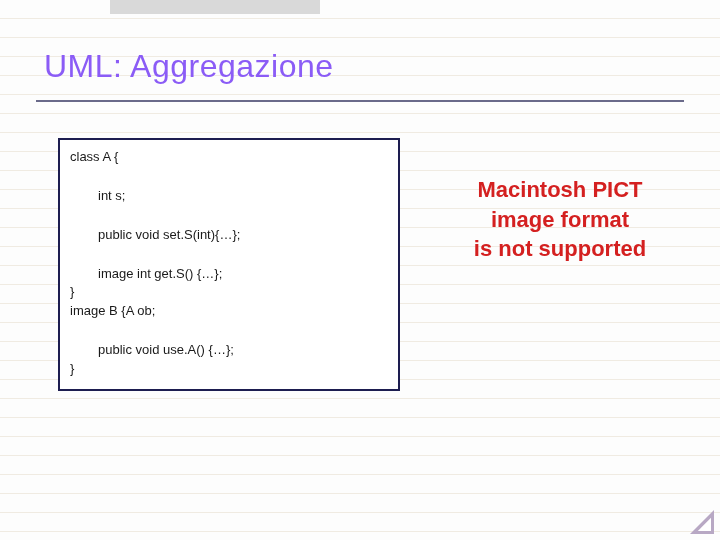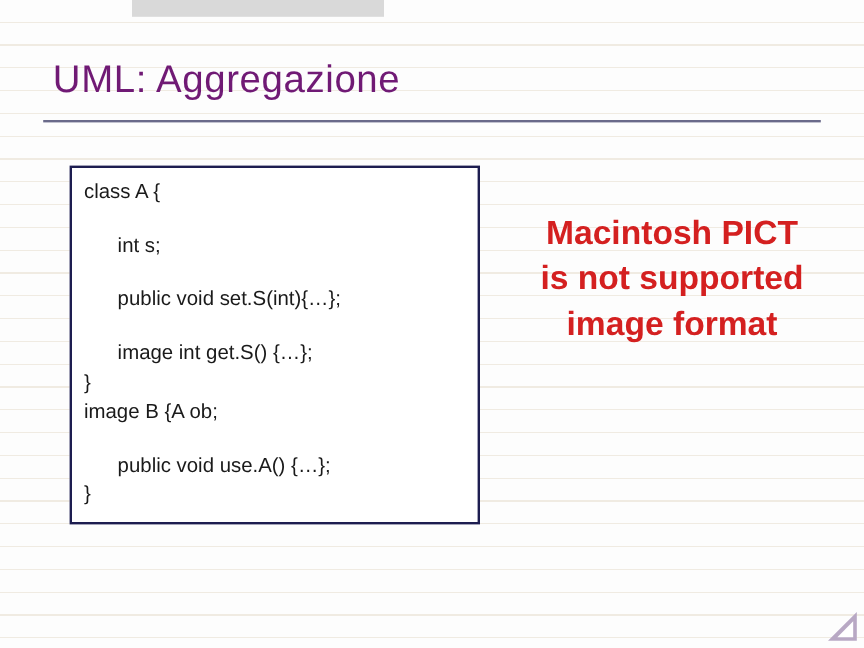--- a/index.html
+++ b/index.html
@@ -34,21 +34,21 @@
     height: 14px;
     background: #d9d9d9;
     z-index: 1;
   }
 
   .title {
     position: absolute;
     top: 48px;
     left: 44px;
     font-size: 32px;
-    color: #701a75;
+    color: #8b5cf6;
     font-weight: 400;
     z-index: 2;
     letter-spacing: 0.5px;
   }
   .title-underline {
     position: absolute;
     top: 100px;
     left: 36px;
     right: 36px;
     height: 2px;
@@ -57,39 +57,39 @@
   }
 
   .code-box {
     position: absolute;
     top: 138px;
     left: 58px;
     width: 318px;
     border: 2.5px solid #1d1d50;
     background: #ffffff;
     padding: 8px 10px 10px 10px;
-    font-size: 17px;
+    font-size: 13px;
     line-height: 1.45;
     color: #1a1a1a;
     z-index: 2;
     font-family: Verdana, Tahoma, sans-serif;
   }
   .code-box .line { white-space: pre; }
   .code-box .indent { padding-left: 28px; display: block; margin-top: 20px; }
 
   .pict-msg {
     position: absolute;
     top: 175px;
     left: 440px;
     width: 240px;
     z-index: 2;
     color: #d42020;
     font-family: Arial, Helvetica, sans-serif;
     font-weight: 700;
-    font-size: 28px;
+    font-size: 22px;
     line-height: 1.35;
     text-align: center;
   }
 
   .corner {
     position: absolute;
     right: 6px;
     bottom: 6px;
     width: 24px;
     height: 24px;
@@ -129,17 +129,17 @@
   <span class="line indent">public void set.S(int){…};</span>
   <span class="line indent">image int get.S() {…};</span>
   <span class="line">}</span><br>
   <span class="line">image B {A ob;</span><br>
   <span class="line indent">public void use.A() {…};</span>
   <span class="line">}</span>
 </div>
 
 <div class="pict-msg">
   <div>Macintosh PICT</div>
+  <div>image format</div>
   <div>is not supported</div>
-  <div>image format</div>
 </div>
 
 <div class="corner"></div>
 
 </body></html>

